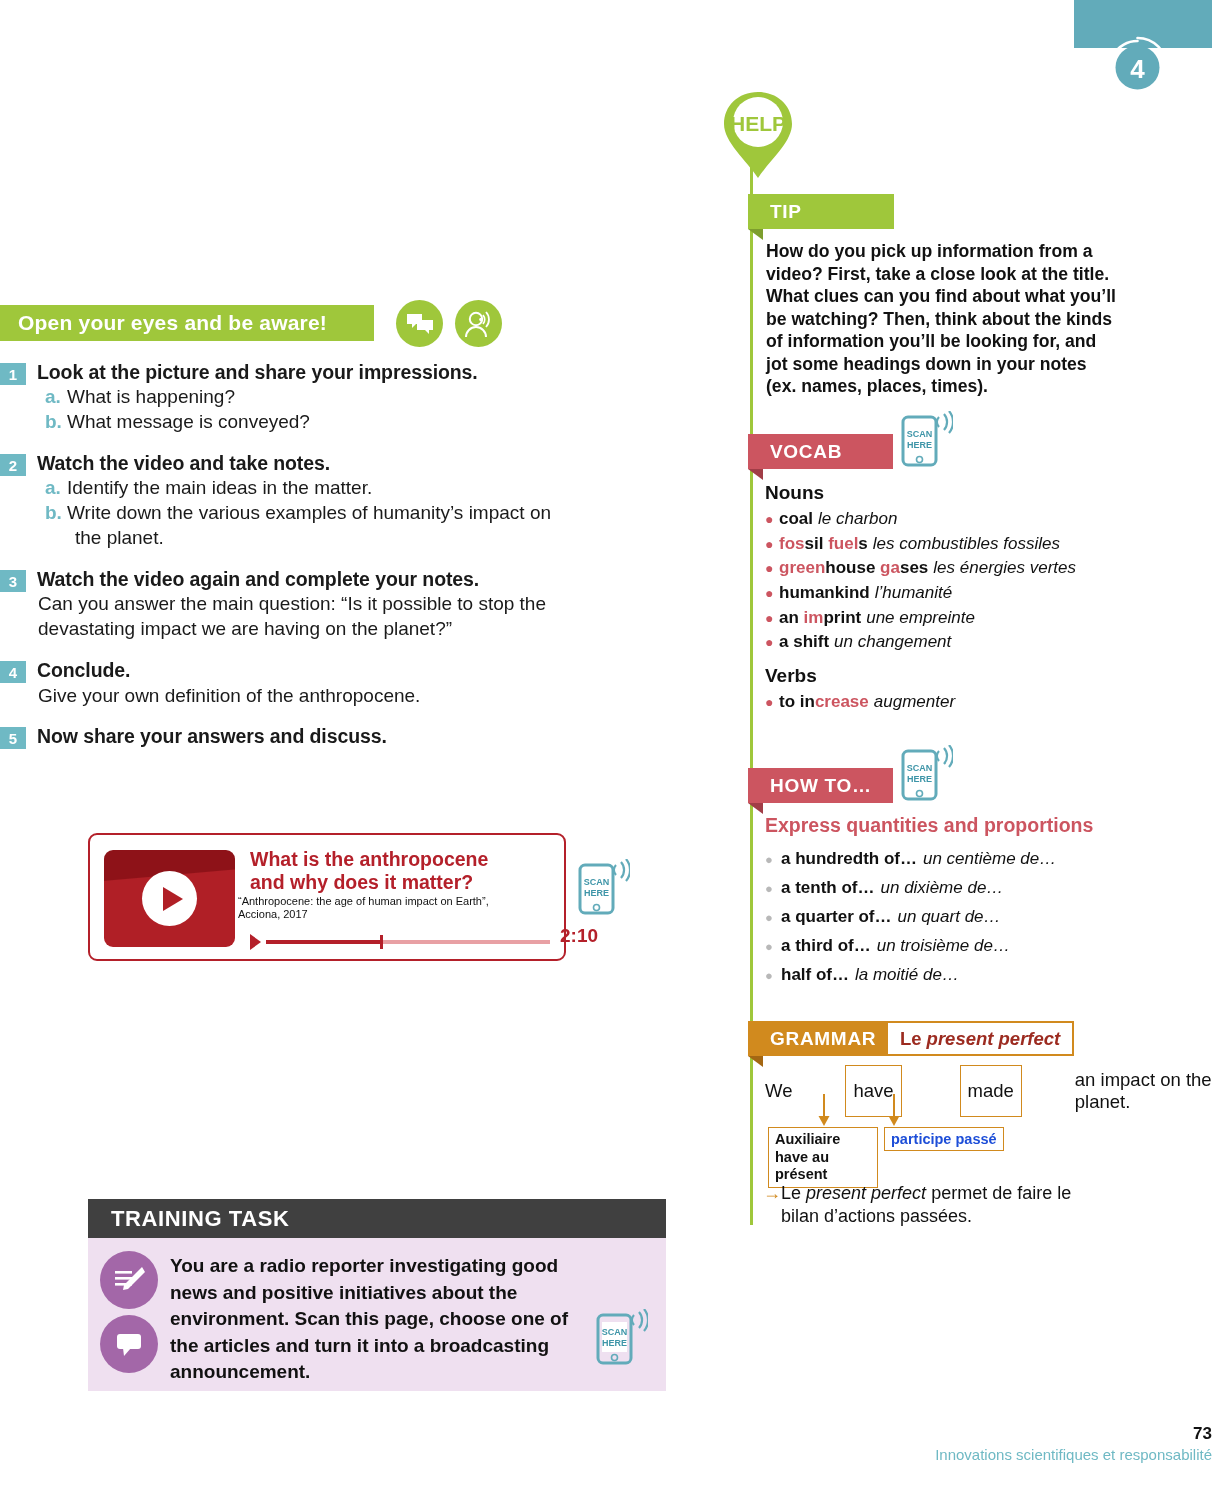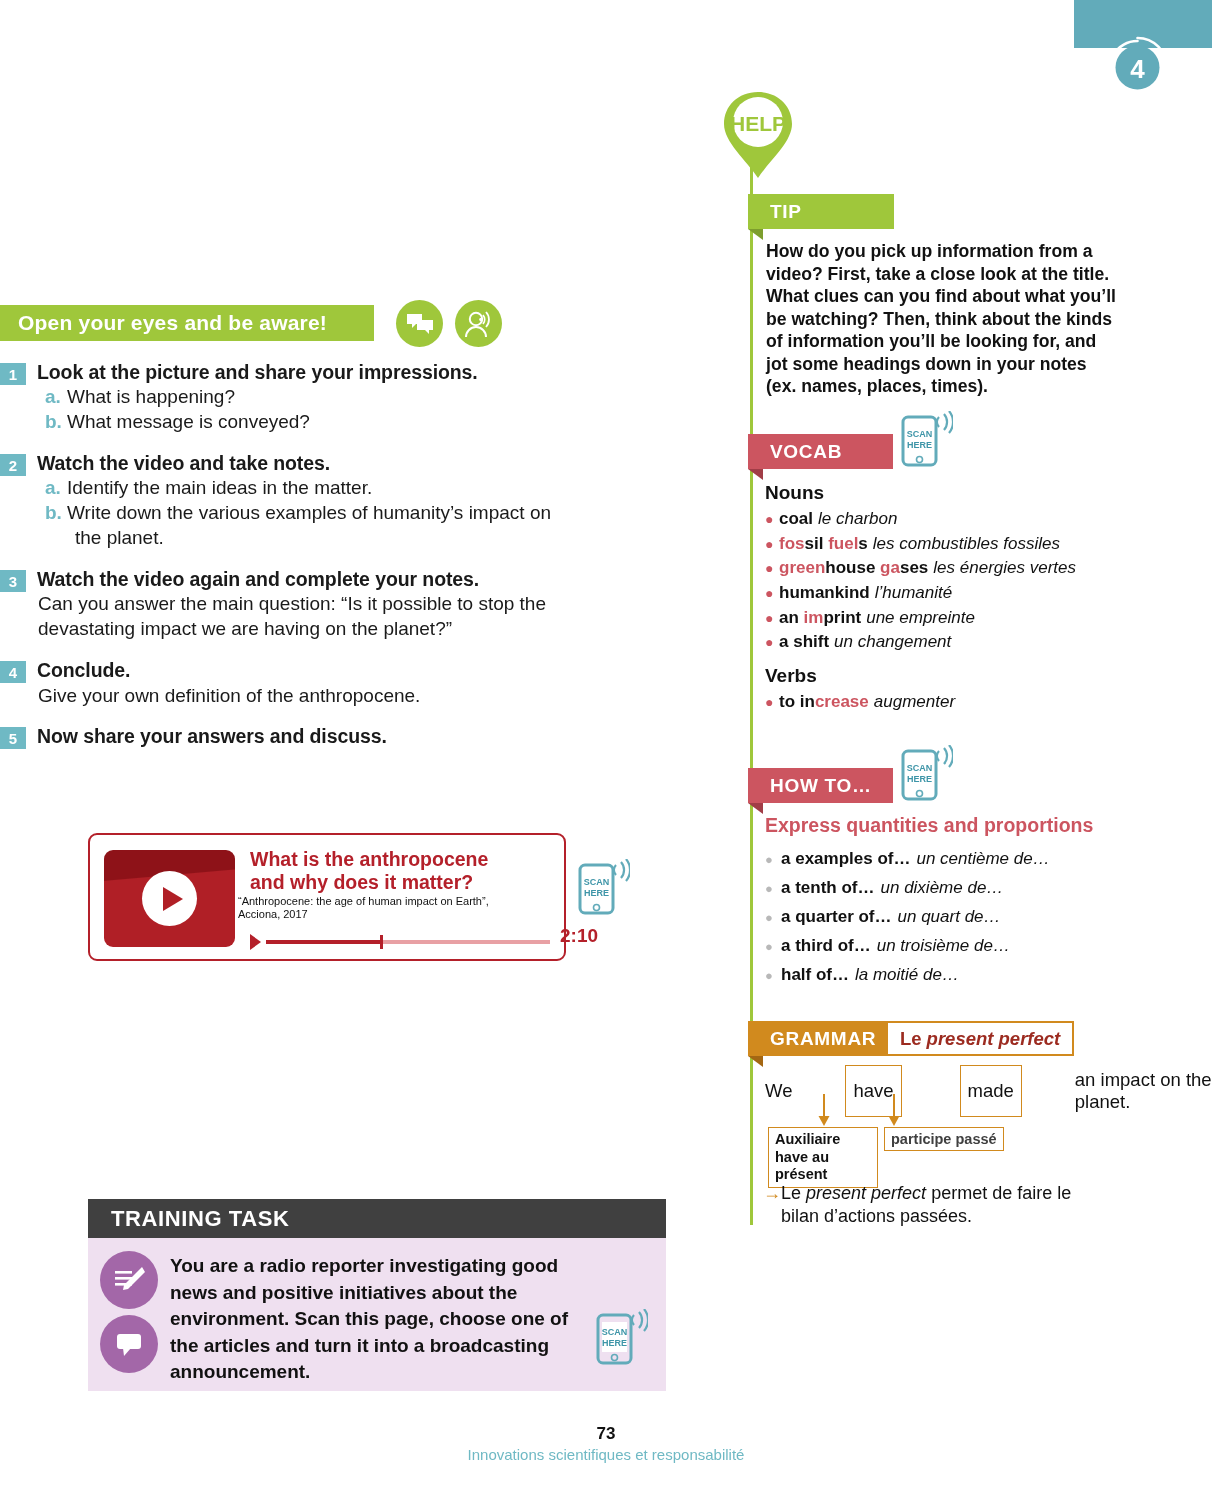--- a/index.html
+++ b/index.html
@@ -84,21 +84,21 @@
   .training-icons{ position:absolute; left:12px; top:52px; }
   .tt-circ{ width:58px; height:58px; border-radius:50%; background:#A367A8;
     display:flex; align-items:center; justify-content:center; margin-bottom:6px; }
   .training-text{
     position:absolute; left:82px; top:54px; width:400px;
     font-size:19px; font-weight:bold; line-height:1.40; color:#111;
   }
   .scan-training{ position:absolute; left:508px; top:110px; }
 
   
-  .footer{ position:absolute; left:0; top:1424px; width:1212px; text-align:center; }
+  .footer{ position:absolute; left:0; top:1424px; width:1212px; text-align:right; }
   .footer .pg{ font-size:17px; font-weight:bold; color:#111; }
   .footer .cap{ font-size:15px; color:#6FB9C4; margin-top:2px; }
 
   
   .rail-line{
     position:absolute; left:750px; top:150px; width:3px; height:1075px; background:#9FC73B;
   }
   .help-pin{ position:absolute; left:718px; top:88px; }
 
   .banner{ position:relative; height:35px; display:flex; align-items:center;
@@ -148,21 +148,21 @@
   .gram-sentence{ position:absolute; left:765px; top:1065px;
     display:flex; align-items:center; font-size:18.5px; color:#111;gap:48px; }
   .gbox{ border:1.6px solid #D18A1E; padding:14px 7px; margin:0 5px; }
   .arrow-a{ position:absolute; left:816px; top:1094px; }
   .arrow-b{ position:absolute; left:886px; top:1094px; }
   .lbox-a{ position:absolute; left:768px; top:1127px; width:110px;
     border:1.6px solid #D18A1E; padding:3px 6px; font-size:14.5px;
     font-weight:bold; line-height:1.22; color:#111; }
   .lbox-b{ position:absolute; left:884px; top:1127px;
     border:1.6px solid #D18A1E; padding:3px 6px; font-size:14.5px;
-    font-weight:bold; color:#404040; }
+    font-weight:bold; color:#1d4ed8; }
   .gram-note{ position:absolute; left:763px; top:1182px; width:350px;
     display:flex; font-size:18px; line-height:1.30; color:#111; }
   .gram-note .ar{ color:#D18A1E; flex:0 0 18px; font-size:18px; }
   .gram-note i{ font-style:italic; }
 </style>
 </head>
 <body>
 
 <div class="chapter-badge-rect"></div>
 <div class="chapter-circle">
@@ -395,21 +395,21 @@
     <circle cx="18.5" cy="48.5" r="3" fill="none" stroke="#62ABBA" stroke-width="1.6"></circle>
     <path d="M38 16 a7 7 0 0 1 0 -10" fill="none" stroke="#62ABBA" stroke-width="2.2"></path>
     <path d="M43 19 a12 12 0 0 0 0 -16" fill="none" stroke="#62ABBA" stroke-width="2.2"></path>
     <path d="M48 22 a17 17 0 0 0 0 -22" fill="none" stroke="#62ABBA" stroke-width="2.2"></path>
   </svg>
 </div>
 <div class="howto-title">Express quantities and proportions</div>
 <div class="howto-body">
   <div class="hitem">
       <span class="hbullet">●</span>
-      <span><span class="en">a examples of…</span><span class="fr">un centième de…</span></span>
+      <span><span class="en">a hundredth of…</span><span class="fr">un centième de…</span></span>
     </div>
   <div class="hitem">
       <span class="hbullet">●</span>
       <span><span class="en">a tenth of…</span><span class="fr">un dixième de…</span></span>
     </div>
   <div class="hitem">
       <span class="hbullet">●</span>
       <span><span class="en">a quarter of…</span><span class="fr">un quart de…</span></span>
     </div>
   <div class="hitem">

